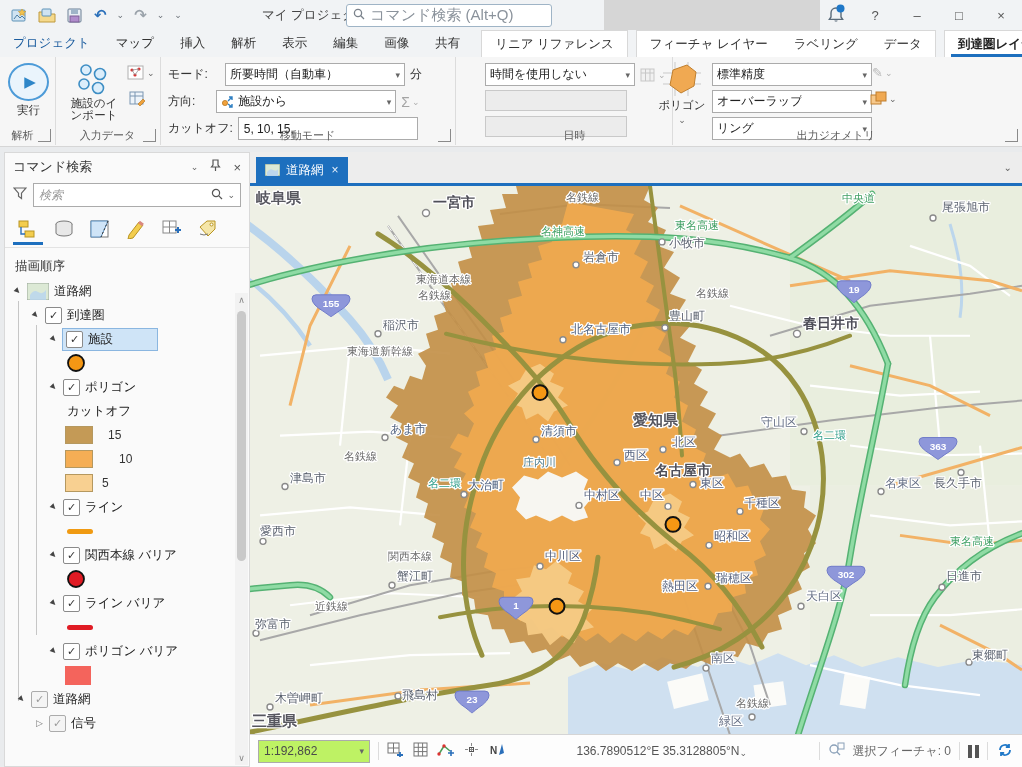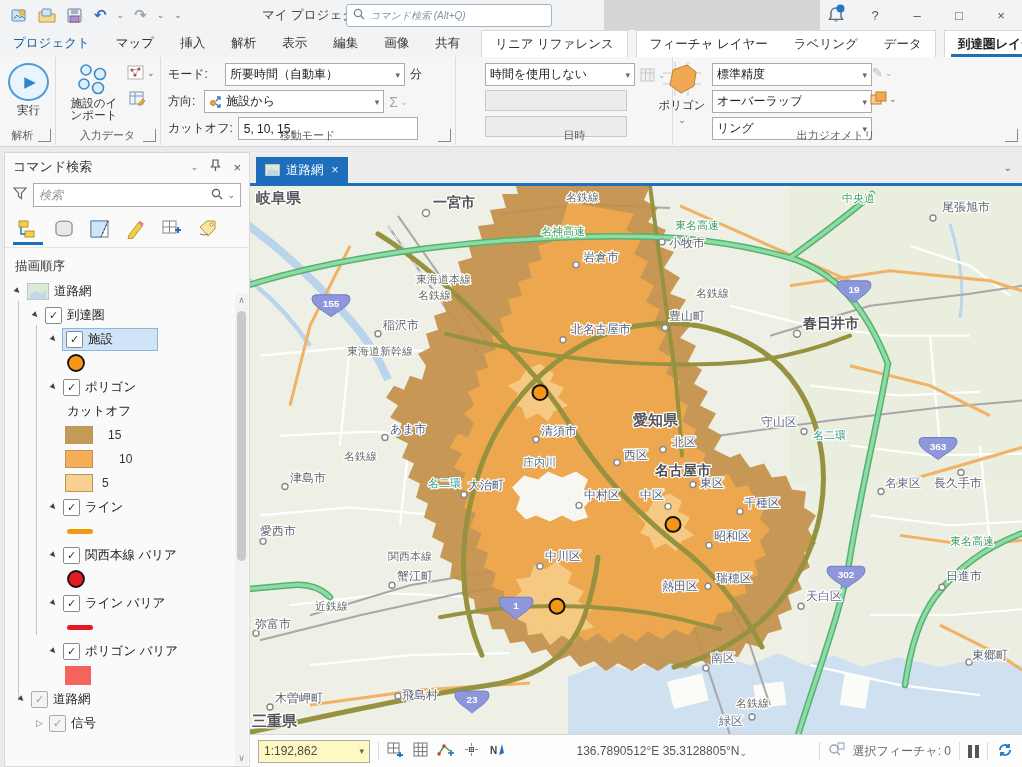--- a/index.html
+++ b/index.html
@@ -10,21 +10,21 @@
   
   #titlebar{left:0;top:0;width:1022px;height:30px;background:#f1f3f5;display:flex;align-items:center}
   .qat{display:flex;align-items:center;gap:10px;padding-left:10px}
   .qat .ic{width:18px;height:18px;display:inline-flex;align-items:center;justify-content:center}
   .undo{color:#2a6fba;font-size:15px;font-weight:bold}
   .redo{color:#9aa2aa;font-size:15px;font-weight:bold}
   .smallchev{color:#6a7077;font-size:9px}
   #app-title{position:absolute;left:262px;top:7px;color:#444;font-size:12.5px}
   #cmdsearch{position:absolute;left:346px;top:4px;width:192px;height:21px;background:#fff;
      border:1px solid #9fb4c6;border-radius:3px;display:flex;align-items:center;padding:0 6px;gap:5px}
-  #cmdsearch .ph{color:#8b939c;font-style:italic;font-size:10px;white-space:nowrap}
+  #cmdsearch .ph{color:#8b939c;font-size:15px;white-space:nowrap}
   .ctxstrip{left:604px;top:0;width:216px;height:30px;background:#d6d6d6}
   .winbtns{position:absolute;right:0;top:0;height:30px;display:flex;align-items:center}
   .winbtn{width:42px;height:30px;display:flex;align-items:center;justify-content:center;color:#555;font-size:13px}
   .bell{position:absolute;right:175px;top:4px;width:22px;height:22px}
   
   #tabbar{left:0;top:30px;width:1022px;height:27px;background:#f1f3f5;display:flex;align-items:stretch}
   .rtab{padding:0 13px;display:flex;align-items:center;font-size:12.5px;color:#333;white-space:nowrap}
   .rtab.proj{color:#1b5c9e}
   .ctxbox{display:flex;align-items:stretch;background:#fff;border:1px solid #d8d8d8;border-bottom:none;margin-left:8px}
   .rtab.active{font-weight:bold;color:#222;position:relative}
@@ -78,21 +78,21 @@
   
   #mappane{left:250px;top:152px;width:772px;bottom:0;background:#fff}
   #maptabs{position:absolute;left:0;top:0;right:0;height:31px;background:#ededed;display:flex;align-items:flex-end}
   .mtab{height:26px;background:#1d6fbe;color:#fff;display:flex;align-items:center;gap:6px;padding:0 9px;font-size:12.5px;margin-left:6px}
   .mtab .x{color:#e8f1fa;font-size:12px;margin-left:2px}
   .tabchev{margin-left:auto;margin-right:10px;color:#666;font-size:10px;align-self:center}
   #mapcanvas{position:absolute;left:0;top:31px;width:772px;height:552px;overflow:hidden;border-top:3px solid #1d6fbe;box-sizing:border-box}
   
   #statusbar{position:absolute;left:0;bottom:0;right:0;height:32px;background:#fdfdfd;border-top:1px solid #d5d5d5;
              display:flex;align-items:center;padding:0 8px;gap:8px;color:#4a4a4a}
-  .scalebox{width:100px;height:21px;border:1px solid #ababab;background:#fef9c3;display:flex;align-items:center;
+  .scalebox{width:100px;height:21px;border:1px solid #ababab;background:#bef264;display:flex;align-items:center;
             justify-content:space-between;padding:0 5px;font-size:12px}
   .sbsep{width:1px;height:18px;background:#dcdcdc}
   .sbicons{display:flex;align-items:center;gap:9px}
   .coords{margin-left:auto;margin-right:auto;display:flex;align-items:flex-end;font-size:12px;color:#555}
   .sbright{display:flex;align-items:center;gap:8px;font-size:12px;color:#666}
   .pausebars{display:inline-flex;gap:3px}
   .pausebars i{width:4px;height:13px;background:#555}
   
   text{font-family:"Liberation Sans","DejaVu Sans",sans-serif}
   .mlbl{paint-order:stroke;stroke:#ffffff;stroke-width:2.6px;stroke-linejoin:round}
@@ -235,21 +235,21 @@
     <div class="field-row" style="left:8px;top:6px">
       <span class="flabel">モード:</span>
       <div class="combo" style="width:170px;margin-left:12px">
         <span class="cv">所要時間（自動車）</span>
           <span class="chev">▾</span>
       </div>
       <span class="flabel">分</span>
     </div>
     <div class="field-row" style="left:8px;top:33px">
       <span class="flabel">方向:</span>
-      <div class="combo" style="width:170px;margin-left:4px">
+      <div class="combo" style="width:170px;margin-left:16px">
         <span style="display:inline-flex;align-items:center;gap:4px">
           <svg width="13" height="13">
               <circle cx="4" cy="8" r="2.6" fill="#f0a23c" stroke="#b07018" stroke-width=".7"></circle>
               <path d="M7,6 l4,-4 m0,3 v-3 h-3" stroke="#2e7fc2" stroke-width="1.4" fill="none"></path>
               <path d="M7,9 l4,3 m-3,0 h3 v-3" stroke="#2e7fc2" stroke-width="1.4" fill="none"></path>
             </svg>
           <span class="cv">施設から</span>
         </span>
         <span class="chev">▾</span>
       </div>

